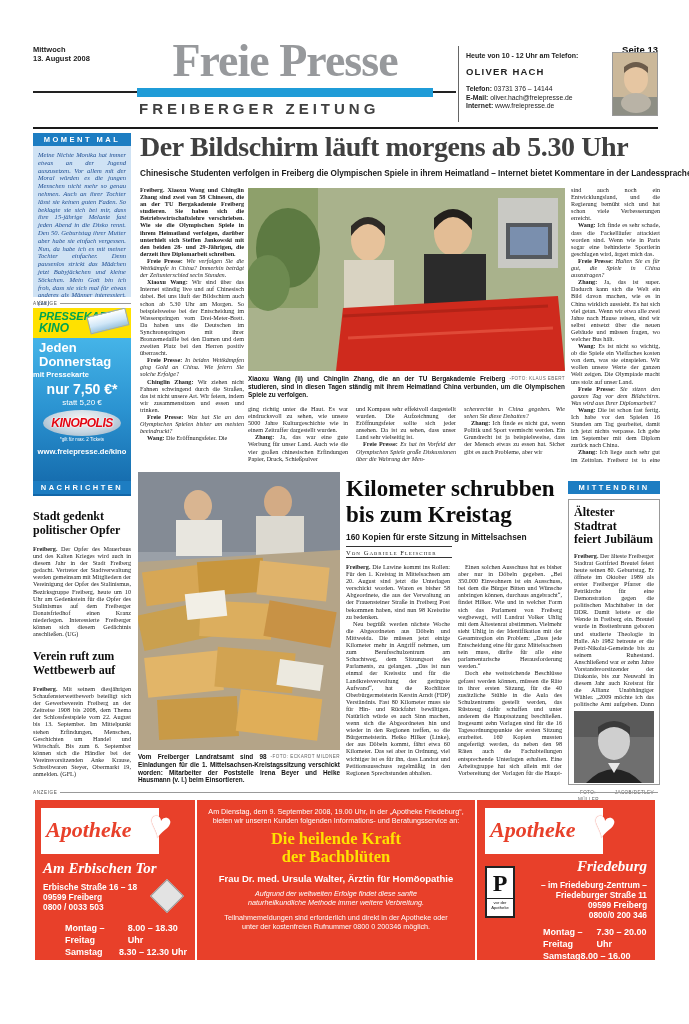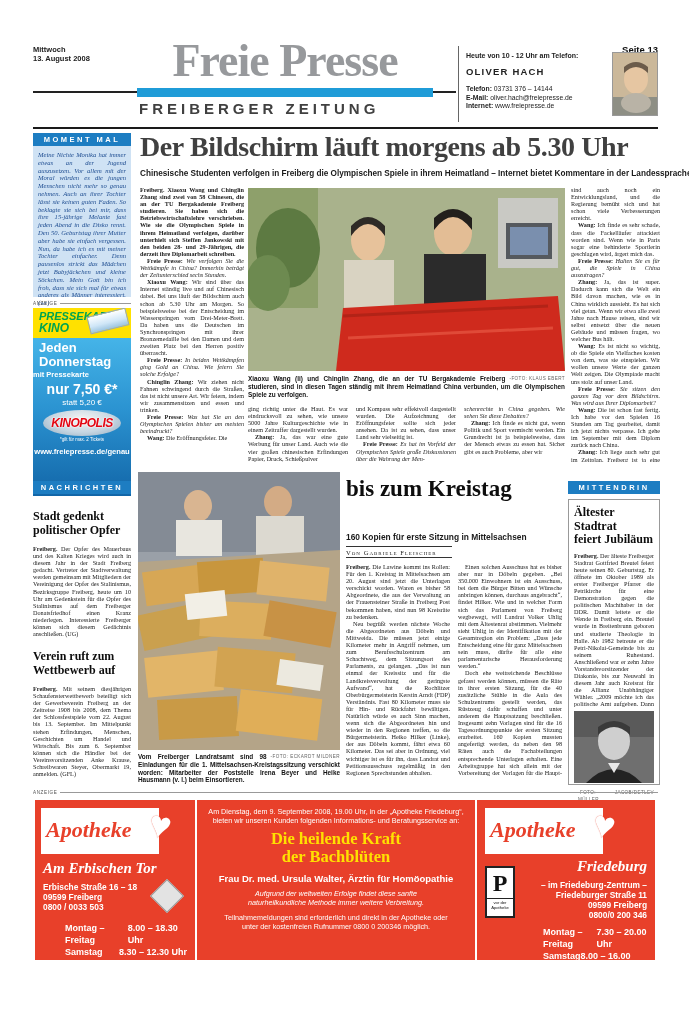--- a/index.html
+++ b/index.html
@@ -155,21 +155,21 @@
     <div class="kino-body">
       <div class="j">Jeden</div>
       <div class="j">Donnerstag</div>
       <div class="mp">mit Pressekarte</div>
       <div class="pr">nur 7,50 €*</div>
       <div class="st">statt 5,20 €</div>
       <div class="globe">
         <span class="kinopolis">KINOPOLIS</span>
       </div>
       <div class="kino-note">*gilt für max. 2 Tickets</div>
-      <div class="kino-url">www.freiepresse.de/genau</div>
+      <div class="kino-url">www.freiepresse.de/kino</div>
     </div>
   </div>
 
   <div class="abs secbar" style="left:33px;top:481px;width:98px">NACHRICHTEN</div>
 
   <div class="abs nh" style="left:33px;top:510px;width:98px">
     <div>Stadt gedenkt</div>
     <div>politischer Opfer</div>
   </div>
   <div class="col art" style="left:33px;top:545px;width:98px;height:100px">
@@ -270,20 +270,21 @@
         <rect x="140" y="190" width="44" height="26" fill="#ece9df" transform="rotate(8 162 203)"></rect>
       </g>
     </svg>
   </div>
   <div class="abs cap" style="left:138px;top:753px;width:202px">
     <span class="credit">-FOTO: ECKARDT MILDNER</span>
     <span>Vom Freiberger Landratsamt sind 98 Einladungen für die 1. Mittelsachsen-Kreistagssitzung verschickt worden: Mitarbeiter der Poststelle Irena Beyer und Heike Hausmann (v. l.) beim Einsortieren.</span>
   </div>
 
   <div class="abs hl2" style="left:346px;top:476px;width:314px">
+    <div>Kilometer schrubben</div>
     <div>bis zum Kreistag</div>
   </div>
   <div class="abs sub2" style="left:346px;top:532px;width:314px">160 Kopien für erste Sitzung in Mittelsachsen</div>
   <div class="abs byline" style="left:346px;top:546px">Von Gabriele Fleischer</div>
 
   <div class="col art" style="left:346px;top:563px;width:104px;height:214px">
     <p class="nf"><span class="lead">Freiberg.</span> <span>Die Lawine kommt ins Rollen: Für den 1. Kreistag in Mittelsachsen am 20. August sind jetzt die Unterlagen verschickt worden. Waren es bisher 58 Abgeordnete, die aus der Verwaltung an der Frauensteiner Straße in Freiberg Post bekommen haben, sind nun 98 Kreisräte zu bedenken.</span></p>
     <p><span>Neu begrüßt werden nächste Woche die Abgeordneten aus Döbeln und Mittweida. Die müssen jetzt einige Kilometer mehr in Angriff nehmen, um zum Berufsschulzentrum am Schachtweg, dem Sitzungsort des Parlaments, zu gelangen. „Das ist nun einmal der Kreissitz und für die Landkreisverwaltung der geringste Aufwand“, hat die Rochlitzer Oberbürgermeisterin Kerstin Arndt (FDP) Verständnis. Fast 80 Kilometer muss sie für Hin- und Rückfahrt bewältigen. Natürlich würde es auch Sinn machen, wenn sich die Abgeordneten hin und wieder in den Regionen treffen, so die Bürgermeisterin. Heiko Hilker (Linke), der aus Döbeln kommt, fährt etwa 60 Kilometer. Das sei aber in Ordnung, viel wichtiger ist es für ihn, dass Landrat und Petitionsausschuss regelmäßig in den Regionen Sprechstunden abhalten.</span></p>
   </div>
   <div class="col art" style="left:458px;top:563px;width:104px;height:214px">

